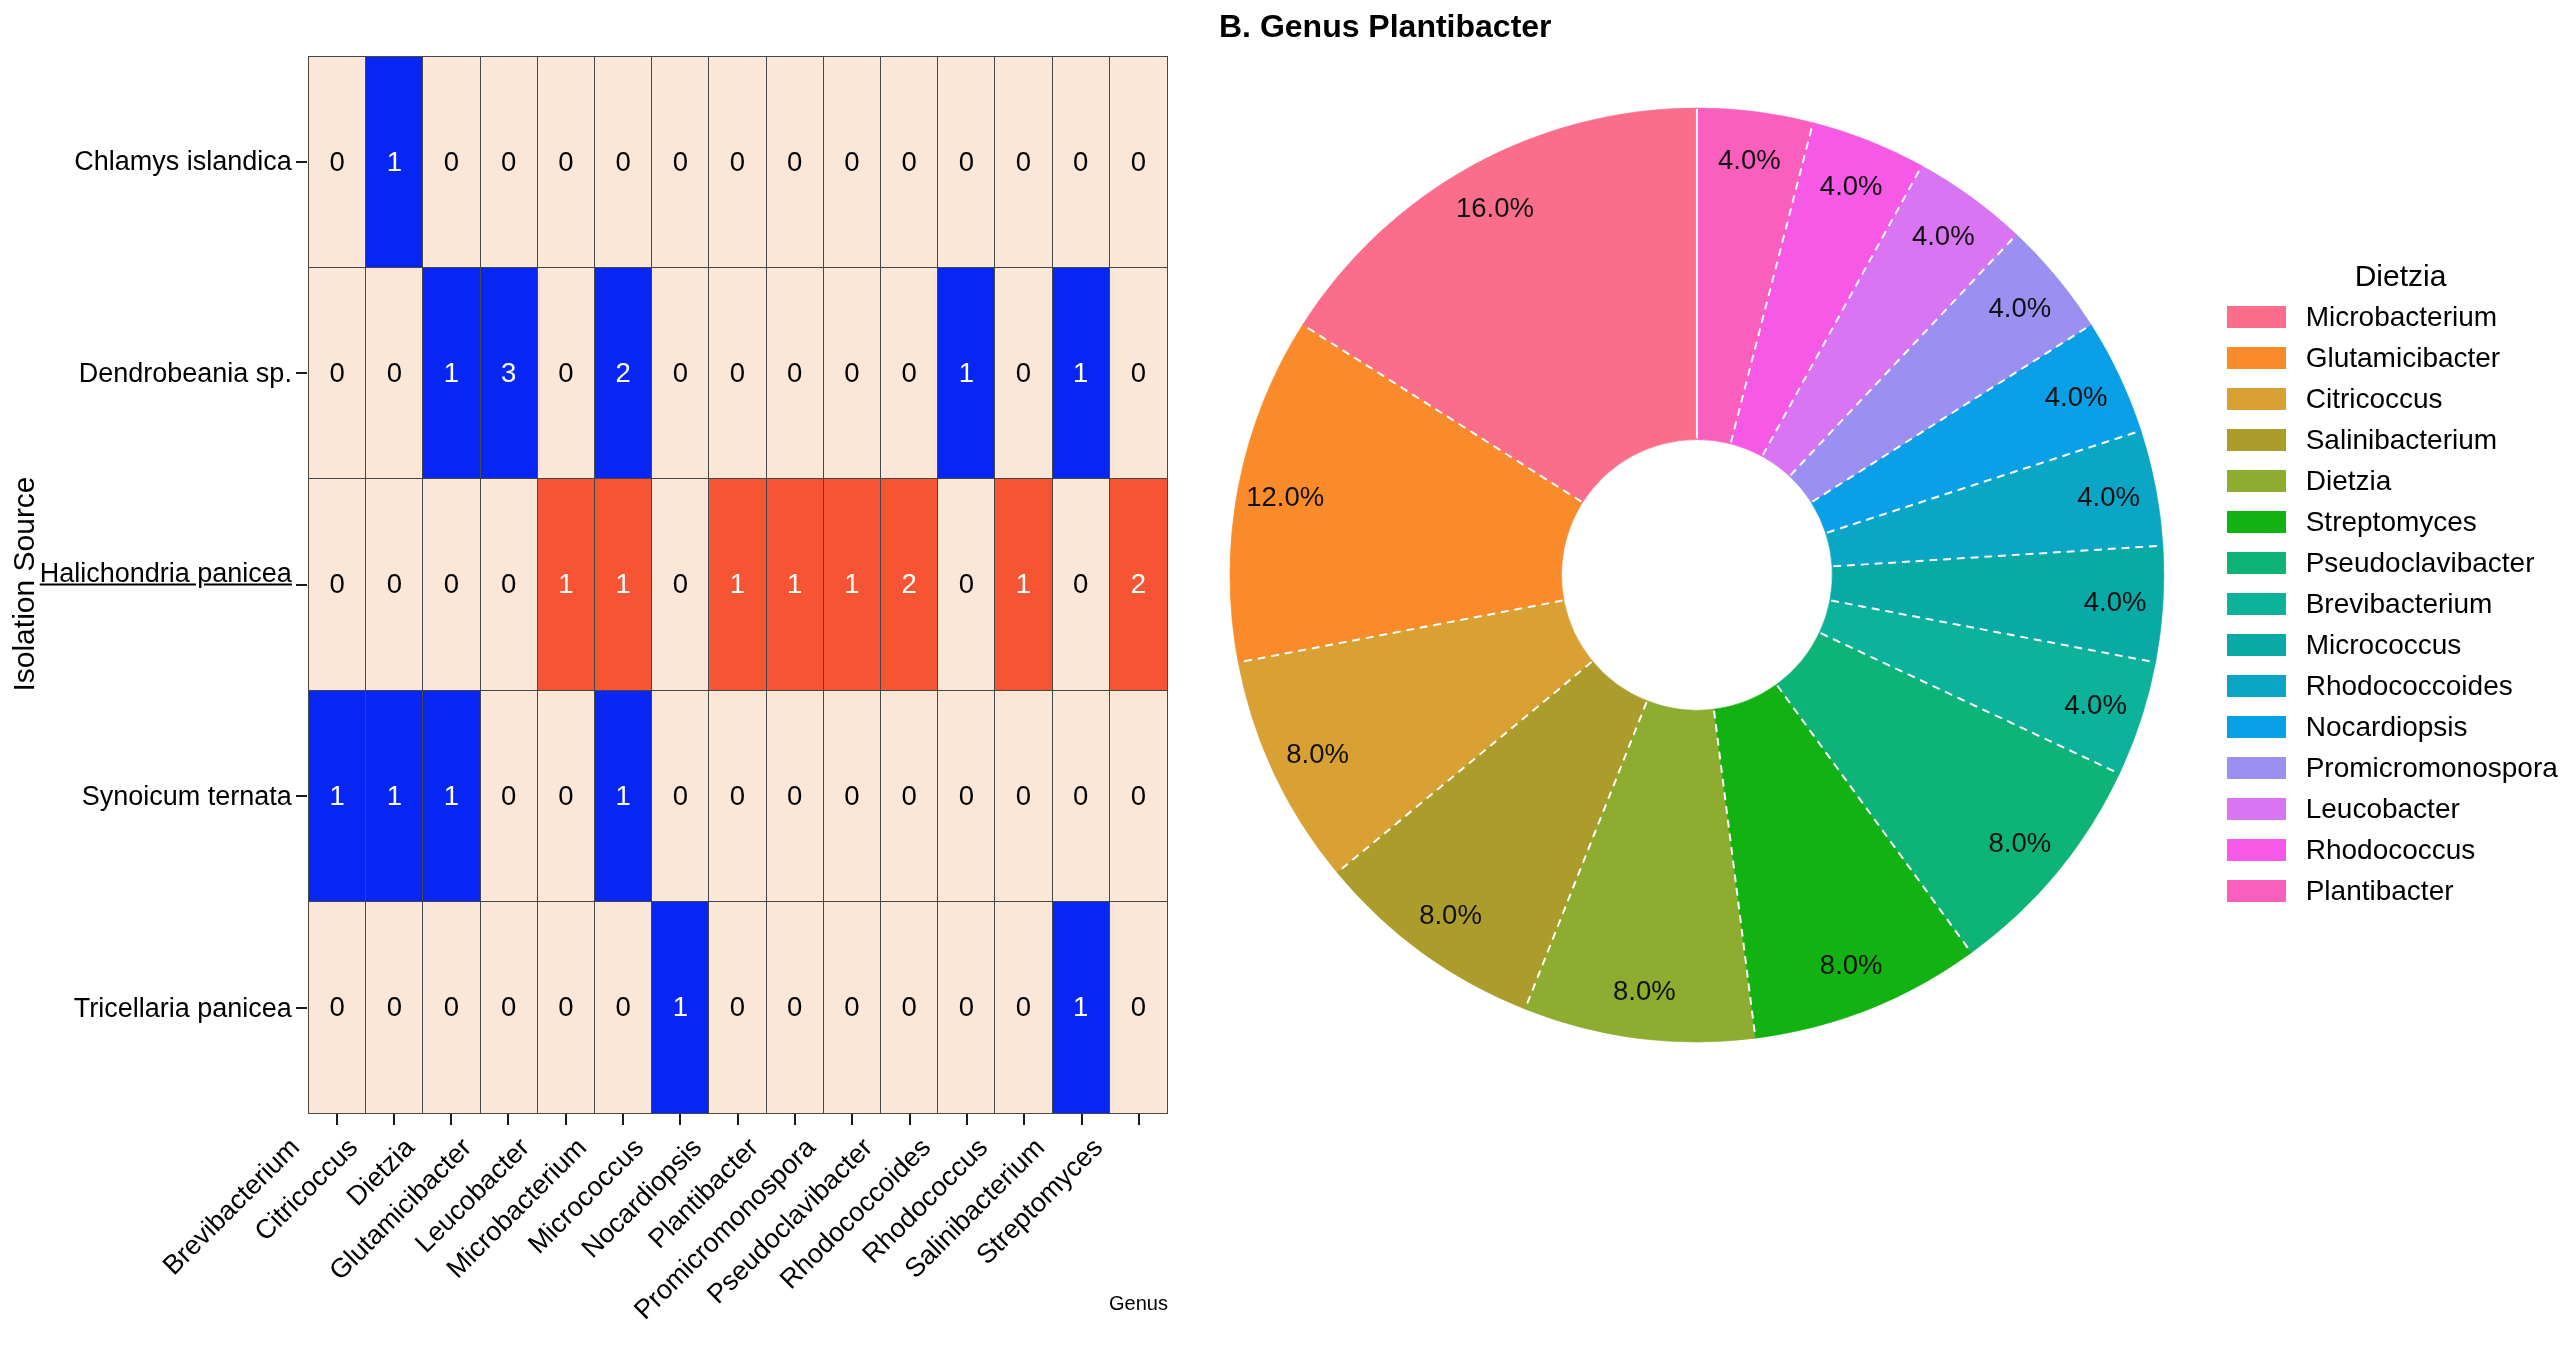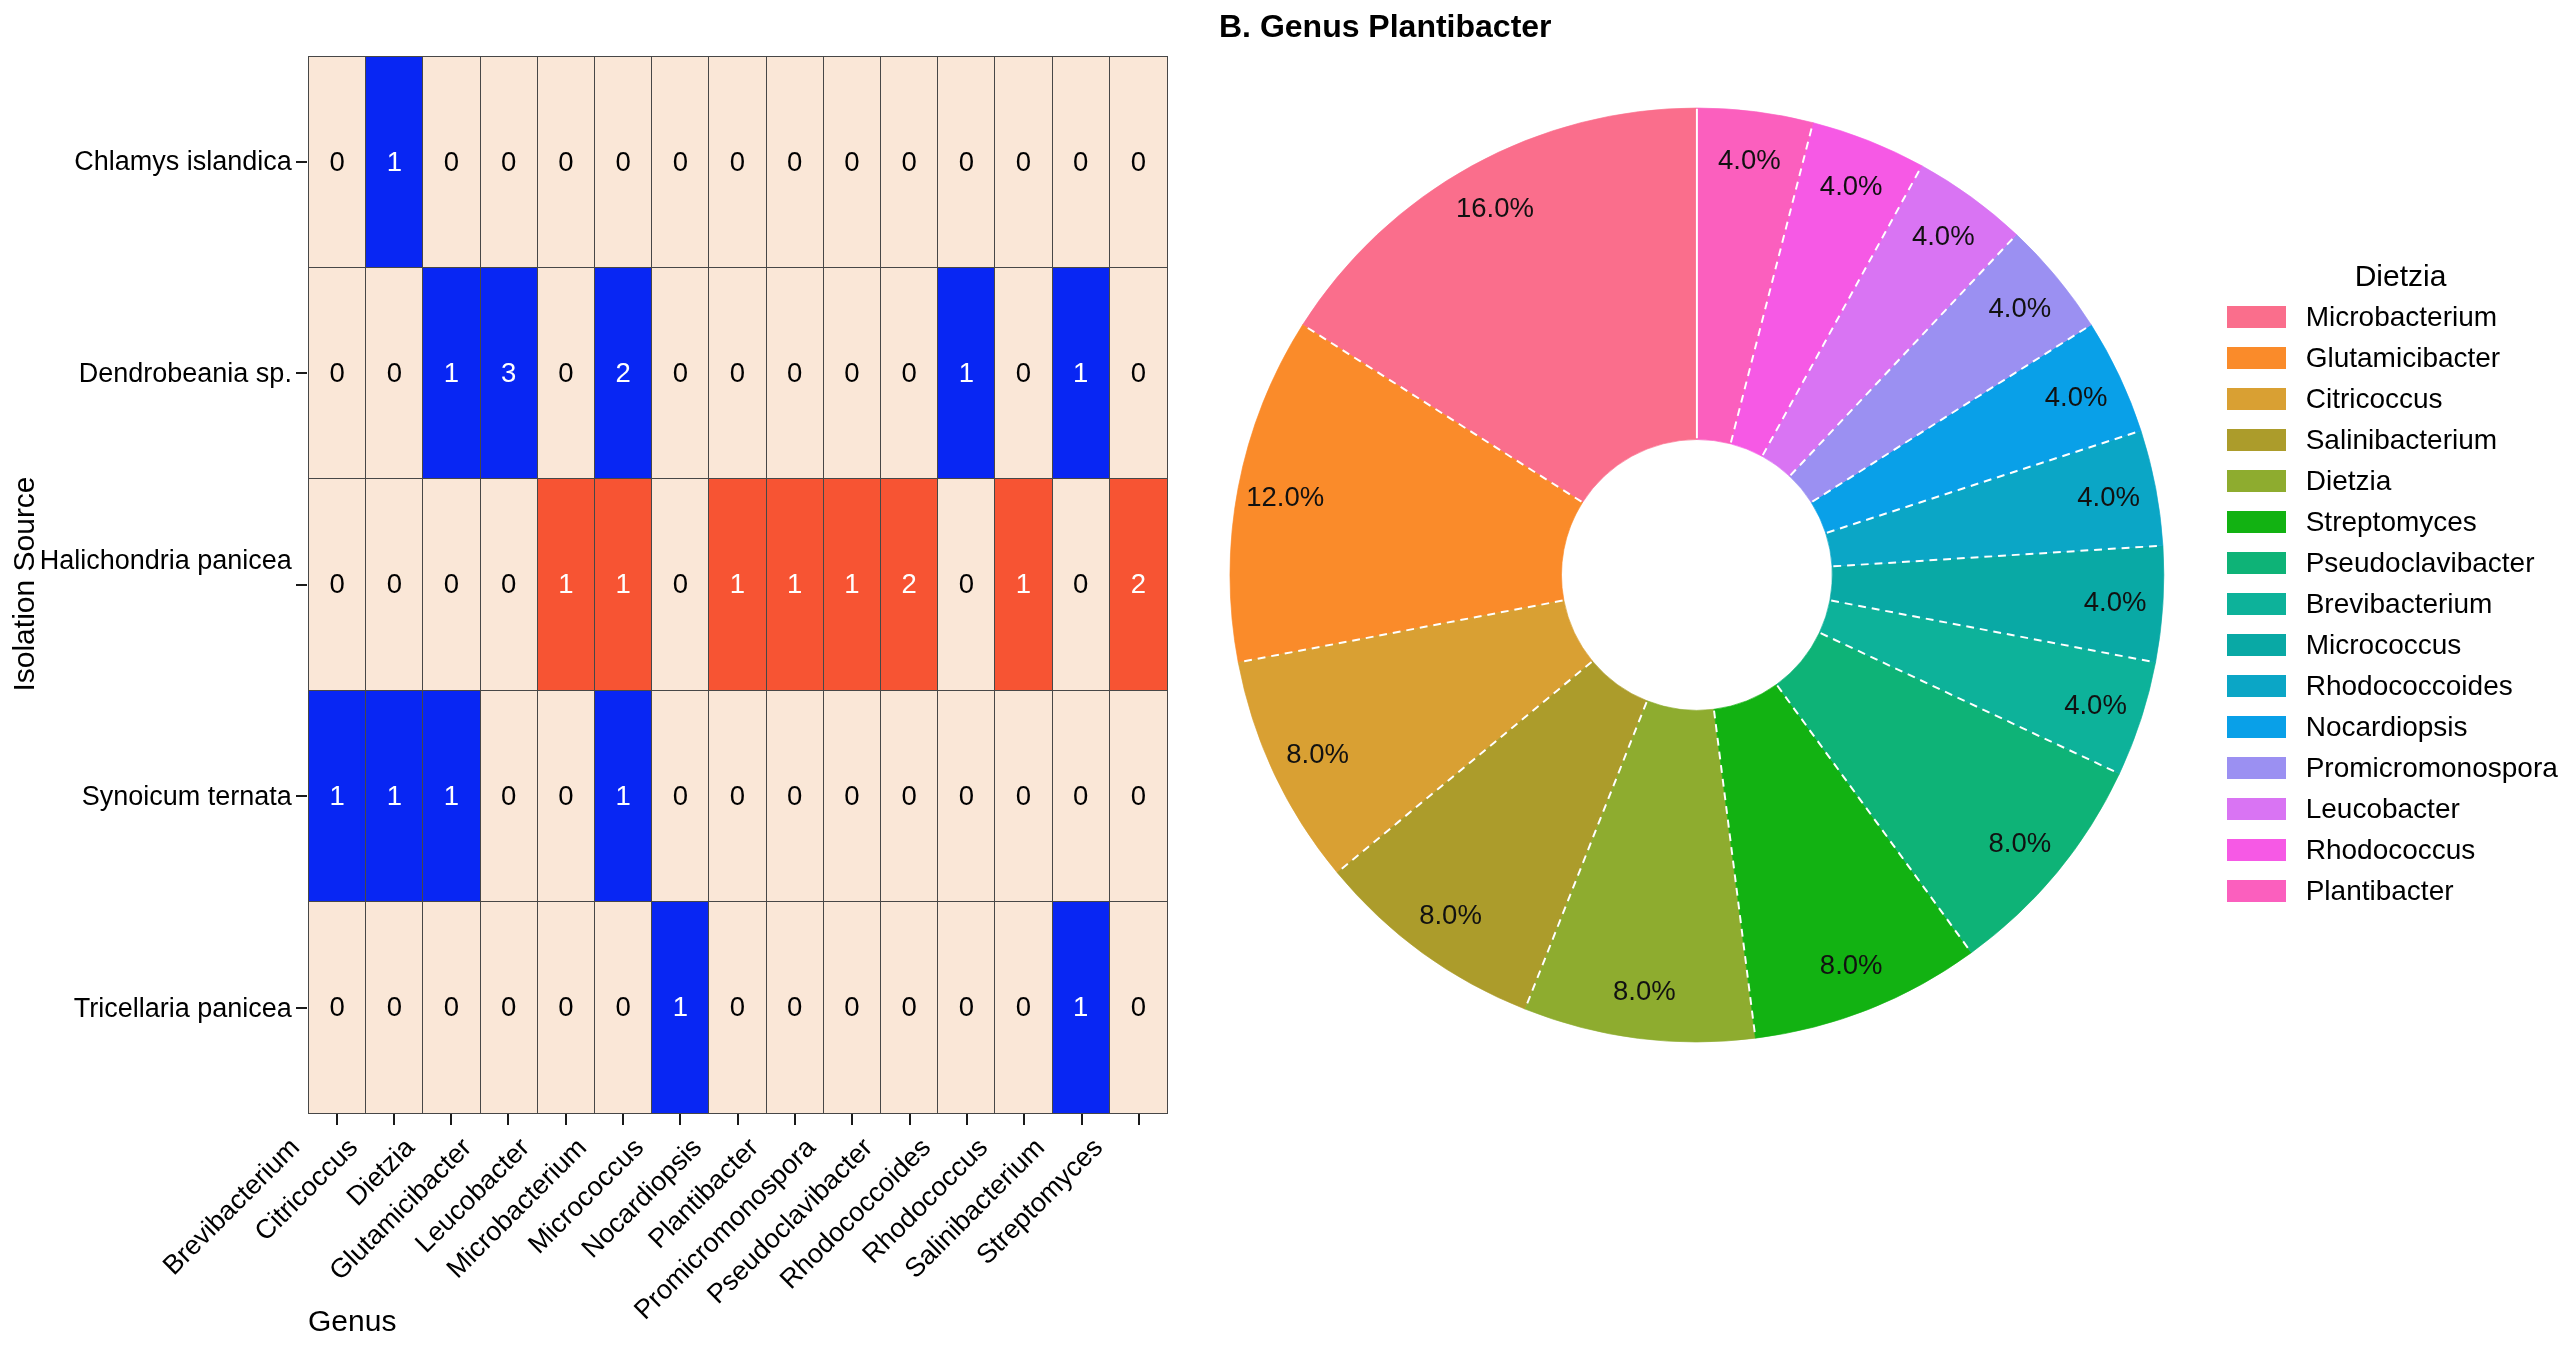--- a/index.html
+++ b/index.html
@@ -24,21 +24,21 @@
   }
   .ytick-label{
     position:absolute;left:3.9px;width:288px;text-align:right;
     font-size:27px;transform:translateY(-50%);white-space:nowrap;
   }
   .xtick-label{
     position:absolute;width:282px;text-align:right;font-size:27px;white-space:nowrap;
     transform-origin:100% 0;transform:rotate(-45deg);
   }
   .tick{position:absolute;background:#1a1a1a;}
-  #xaxis-title{position:absolute;left:308px;top:1292px;width:860px;text-align:left;font-size:30px;margin-top:12px;}
+  #xaxis-title{position:absolute;left:308px;top:1292px;width:860px;text-align:right;font-size:20px;}
   #yaxis-title{
     position:absolute;left:6.6px;top:584px;font-size:30px;white-space:nowrap;
     writing-mode:vertical-rl;transform:translateY(-50%) rotate(180deg);
   }
 
   
   #pie-svg{position:absolute;left:1173px;top:79px;}
   .pie-label{font-family:"Liberation Sans", sans-serif;font-size:42px;fill:#111;}
 
   
@@ -248,21 +248,21 @@
       <div class="legend-item">
         <div class="legend-swatch" style="background: rgb(251, 95, 190);"></div>
         <div class="legend-label">Plantibacter</div>
       </div>
     </div>
 
 <div class="ytick-label" style="top: 161px;">Chlamys islandica</div>
     <div class="tick" style="left: 296px; top: 161px; width: 10.5px; height: 2px;"></div>
     <div class="ytick-label" style="top: 373px;">Dendrobeania sp.</div>
     <div class="tick" style="left: 296px; top: 372px; width: 10.5px; height: 2px;"></div>
-    <div class="ytick-label" style="top: 560px;">Halichondria panicea</div>
+    <div class="ytick-label" style="top: 573px; text-decoration: underline;">Halichondria panicea</div>
     <div class="tick" style="left: 296px; top: 584px; width: 10.5px; height: 2px;"></div>
     <div class="ytick-label" style="top: 796px;">Synoicum ternata</div>
     <div class="tick" style="left: 296px; top: 795px; width: 10.5px; height: 2px;"></div>
     <div class="ytick-label" style="top: 1008px;">Tricellaria panicea</div>
     <div class="tick" style="left: 296px; top: 1007px; width: 10.5px; height: 2px;"></div>
     <div class="tick" style="left: 336px; top: 1114px; width: 2px; height: 10.5px;"></div>
     <div class="xtick-label" style="left: 2.4px; top: 1132px;">Brevibacterium</div>
     <div class="tick" style="left: 393px; top: 1114px; width: 2px; height: 10.5px;"></div>
     <div class="xtick-label" style="left: 60px; top: 1132px;">Citricoccus</div>
     <div class="tick" style="left: 450px; top: 1114px; width: 2px; height: 10.5px;"></div>

